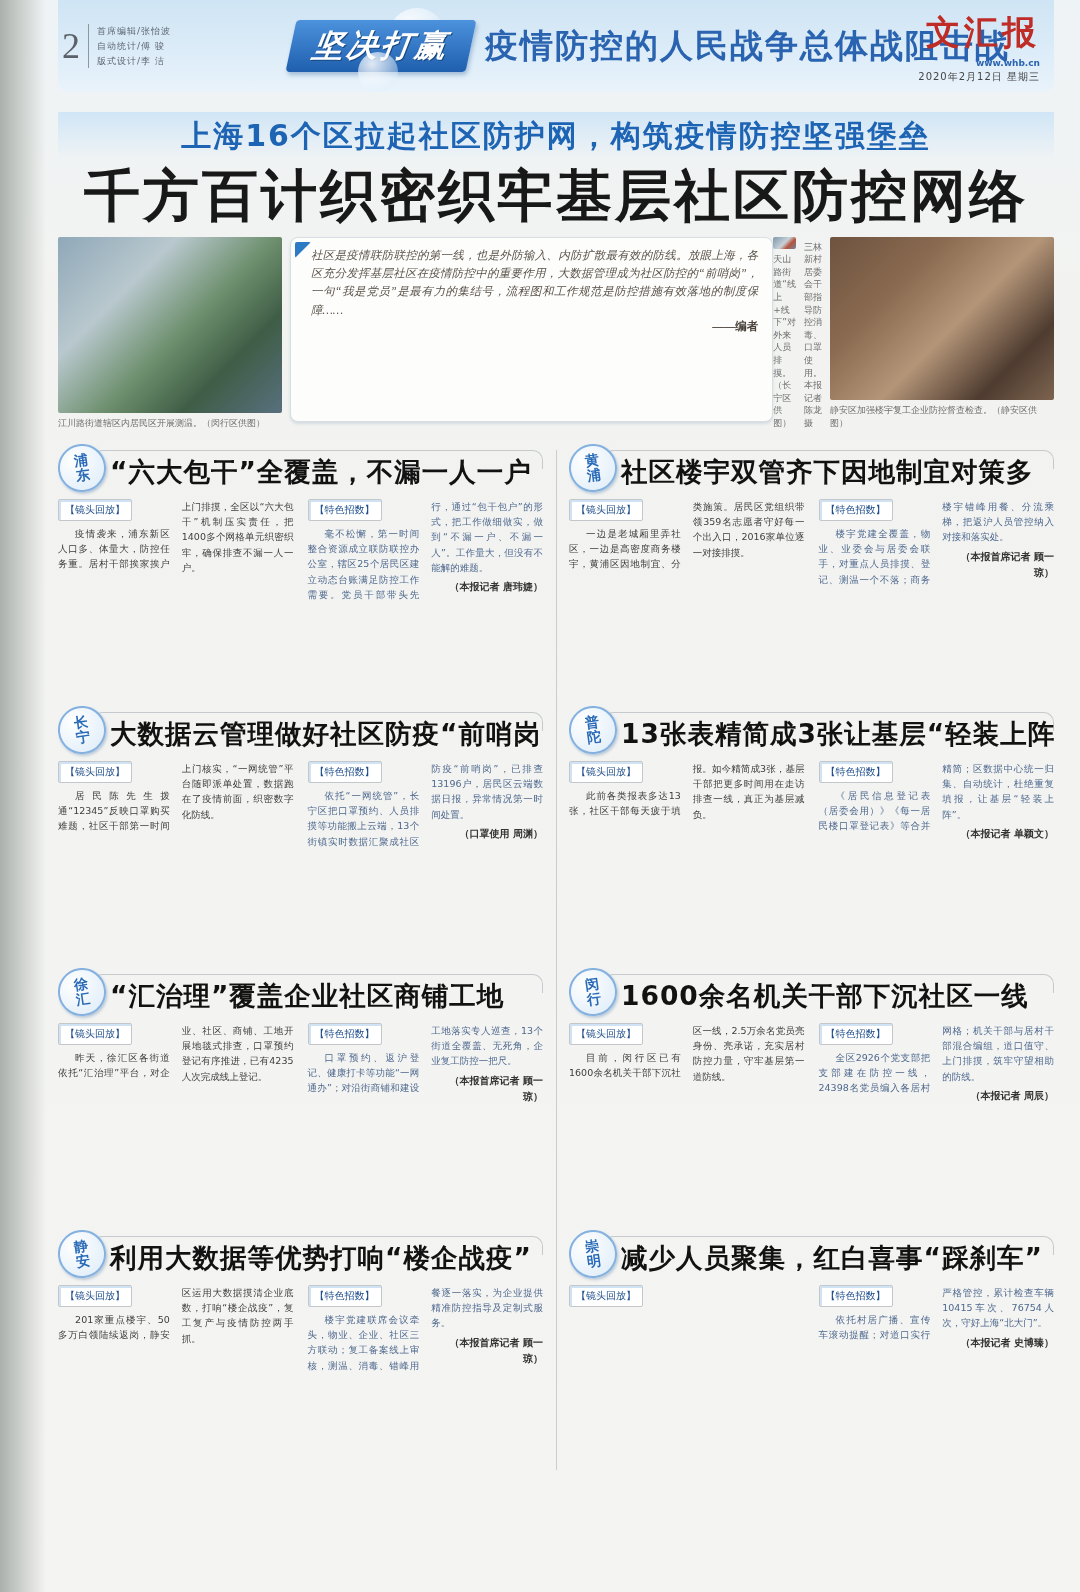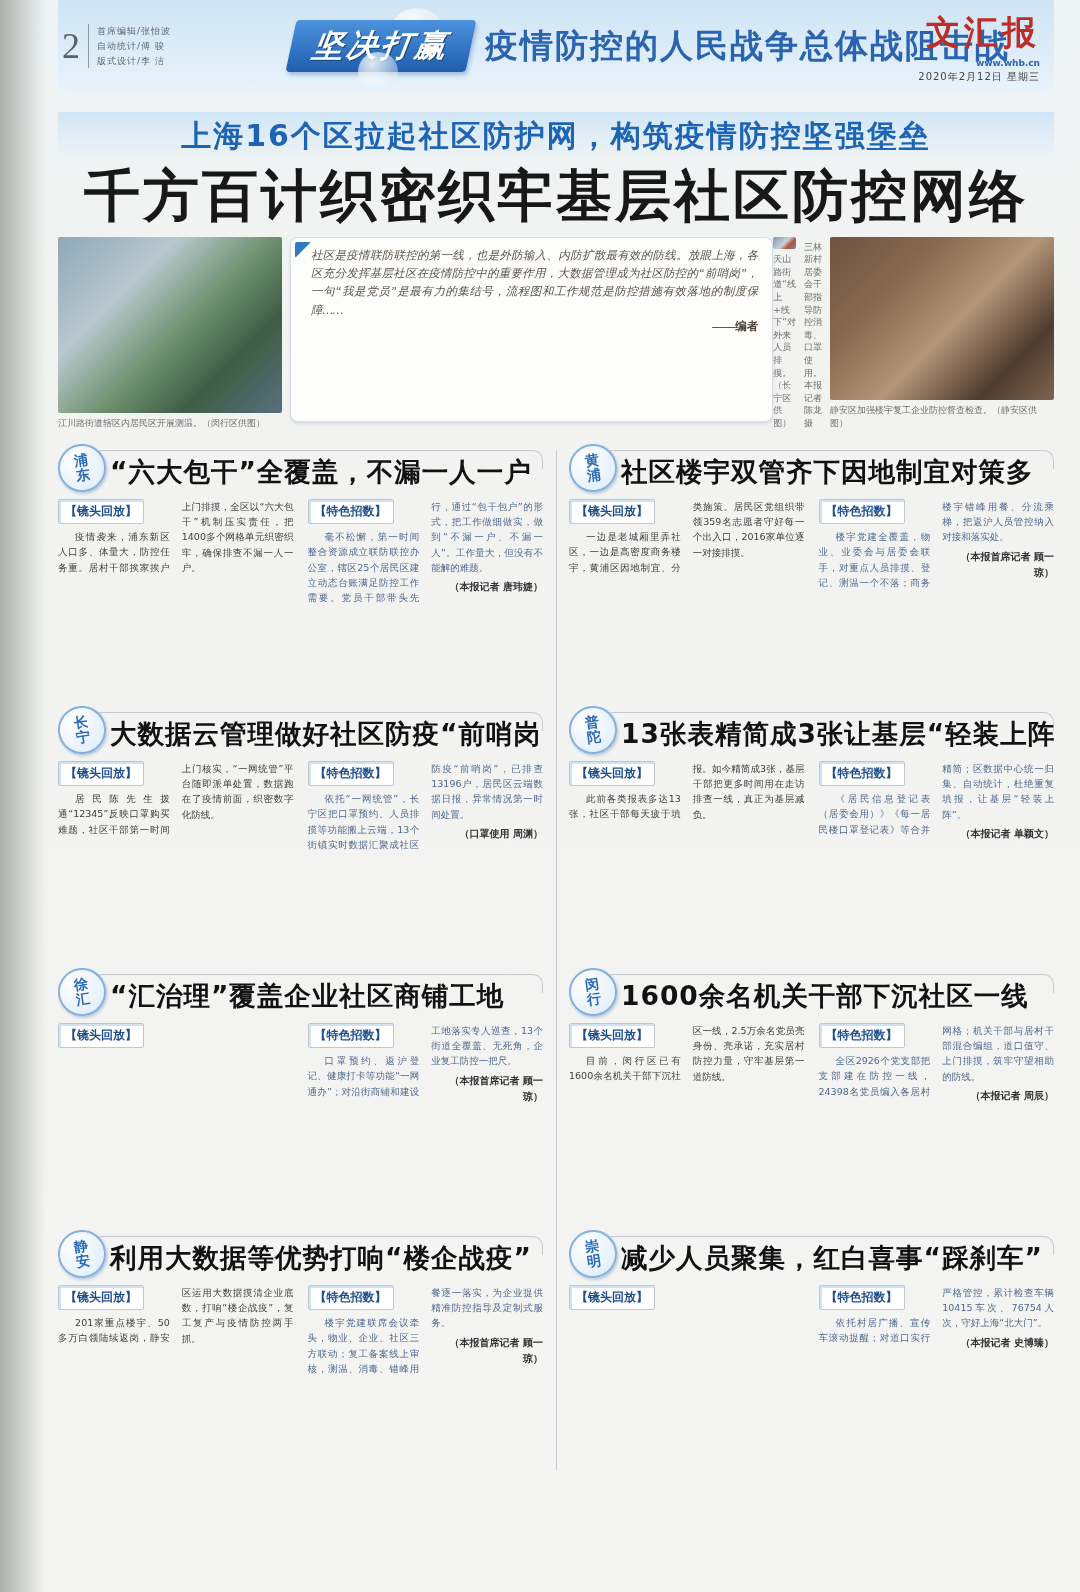--- a/index.html
+++ b/index.html
@@ -75,21 +75,21 @@
         display:flex;align-items:center;justify-content:center;transform:rotate(-8deg);
         box-shadow:1px 2px 3px rgba(90,130,175,.4);z-index:2;}
   .district-badge span{font-size:14px;font-weight:900;color:#2a6bb8;width:16px;line-height:1.05;
         display:block;text-align:center;}
   .art-title{position:relative;font-size:26.5px;font-weight:900;color:#121212;letter-spacing:1px;
         background:transparent;z-index:1;white-space:nowrap;}
   .art-body{display:flex;gap:14px;margin-top:9px;height:178px;}
   .half{flex:1;column-count:2;column-gap:12px;font-size:9.5px;line-height:1.62;text-align:justify;}
   .half p{margin:0 0 4px 0;text-indent:1.8em;}
   .sec-label{display:inline-block;border:1px solid #c3c7ca;background:#fff;color:#1f4e8c;
-        font-weight:700;font-size:12px;padding:2px 6px;margin:0 12px 5px 0;border-radius:2px;
+        font-weight:400;font-size:10px;padding:2px 6px;margin:0 12px 5px 0;border-radius:2px;
         box-shadow:inset 2px 2px 0 rgba(120,175,225,.35);}
   .replay-half{color:#3d3d3d;}
   .tactics-half{color:#4c6globalThis;color:#4e688e;}
   .byline{text-align:right;font-size:10px;color:#333;font-weight:700;margin-top:2px;text-indent:0 !important;}
 </style>
 </head>
 <body>
 
 <div class="page">
   <div class="scan-edge"></div>
@@ -234,20 +234,21 @@
       <div class="article">
         <div class="art-head">
           <div class="district-badge">
             <span>徐汇</span>
           </div>
           <div class="art-title">“汇治理”覆盖企业社区商铺工地</div>
         </div>
         <div class="art-body">
           <div class="half replay-half">
             <span class="sec-label">【镜头回放】</span>
+            <p>昨天，徐汇区各街道依托“汇治理”平台，对企业、社区、商铺、工地开展地毯式排查，口罩预约登记有序推进，已有4235人次完成线上登记。</p>
           </div>
           <div class="half tactics-half">
             <span class="sec-label">【特色招数】</span>
             <p>口罩预约、返沪登记、健康打卡等功能“一网通办”；对沿街商铺和建设工地落实专人巡查，13个街道全覆盖、无死角，企业复工防控一把尺。</p>
             <p class="byline">（本报首席记者 顾一琼）</p>
           </div>
         </div>
       </div>
 
       <div class="article">

